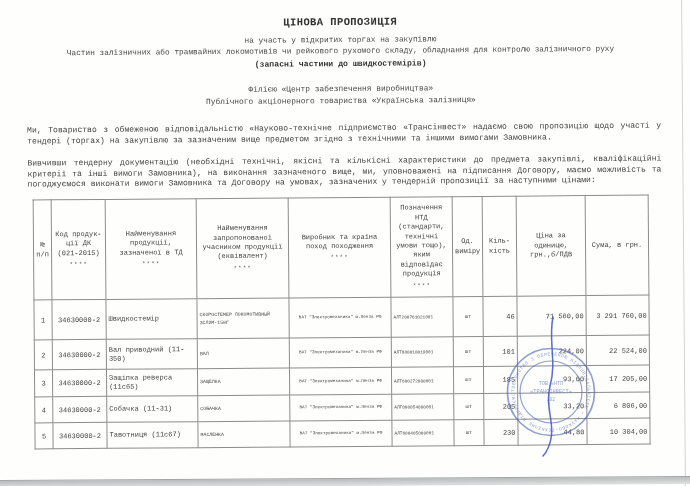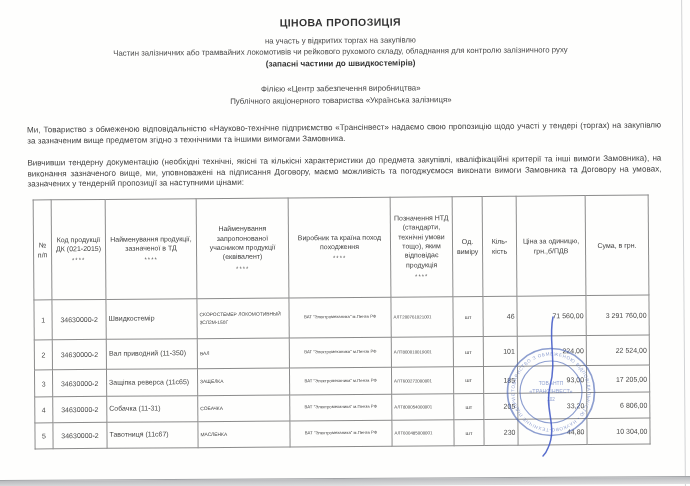--- a/index.html
+++ b/index.html
@@ -1,19 +1,19 @@
 <!DOCTYPE html>
 <html style="--stamp-blue: #4b66b5; --signature-blue: #3c55c4; --table-border: #8c8c8c; --text: #3b3b3b;"><head>
 <meta charset="utf-8">
 <style>
   html,body{margin:0;padding:0;background:#fdfdfc;}
   .page{
     position:relative;width:690px;height:486px;overflow:hidden;
     background:#fefefd;
-    font-family:Liberation Sans, sans-serif;
+    font-family:Liberation Mono, monospace;
     color:var(--text,#3b3b3b);
   }
   .tilt{position:absolute;inset:0;transform:rotate(-0.45deg);transform-origin:345px 243px;}
 
   
   .doc-header{position:absolute;top:16px;left:0;right:6px;text-align:center;}
   .doc-title{font-size:10.5px;font-weight:bold;letter-spacing:.4px;color:#333;margin-bottom:7px;}
   .sub{font-size:7.8px;line-height:1.45;color:#4a4a4a;}
   .sub-bold{font-size:8.2px;font-weight:bold;color:#353535;line-height:1.5;}
   .recipients{margin-top:13px;font-size:7.9px;line-height:1.55;color:#474747;}

